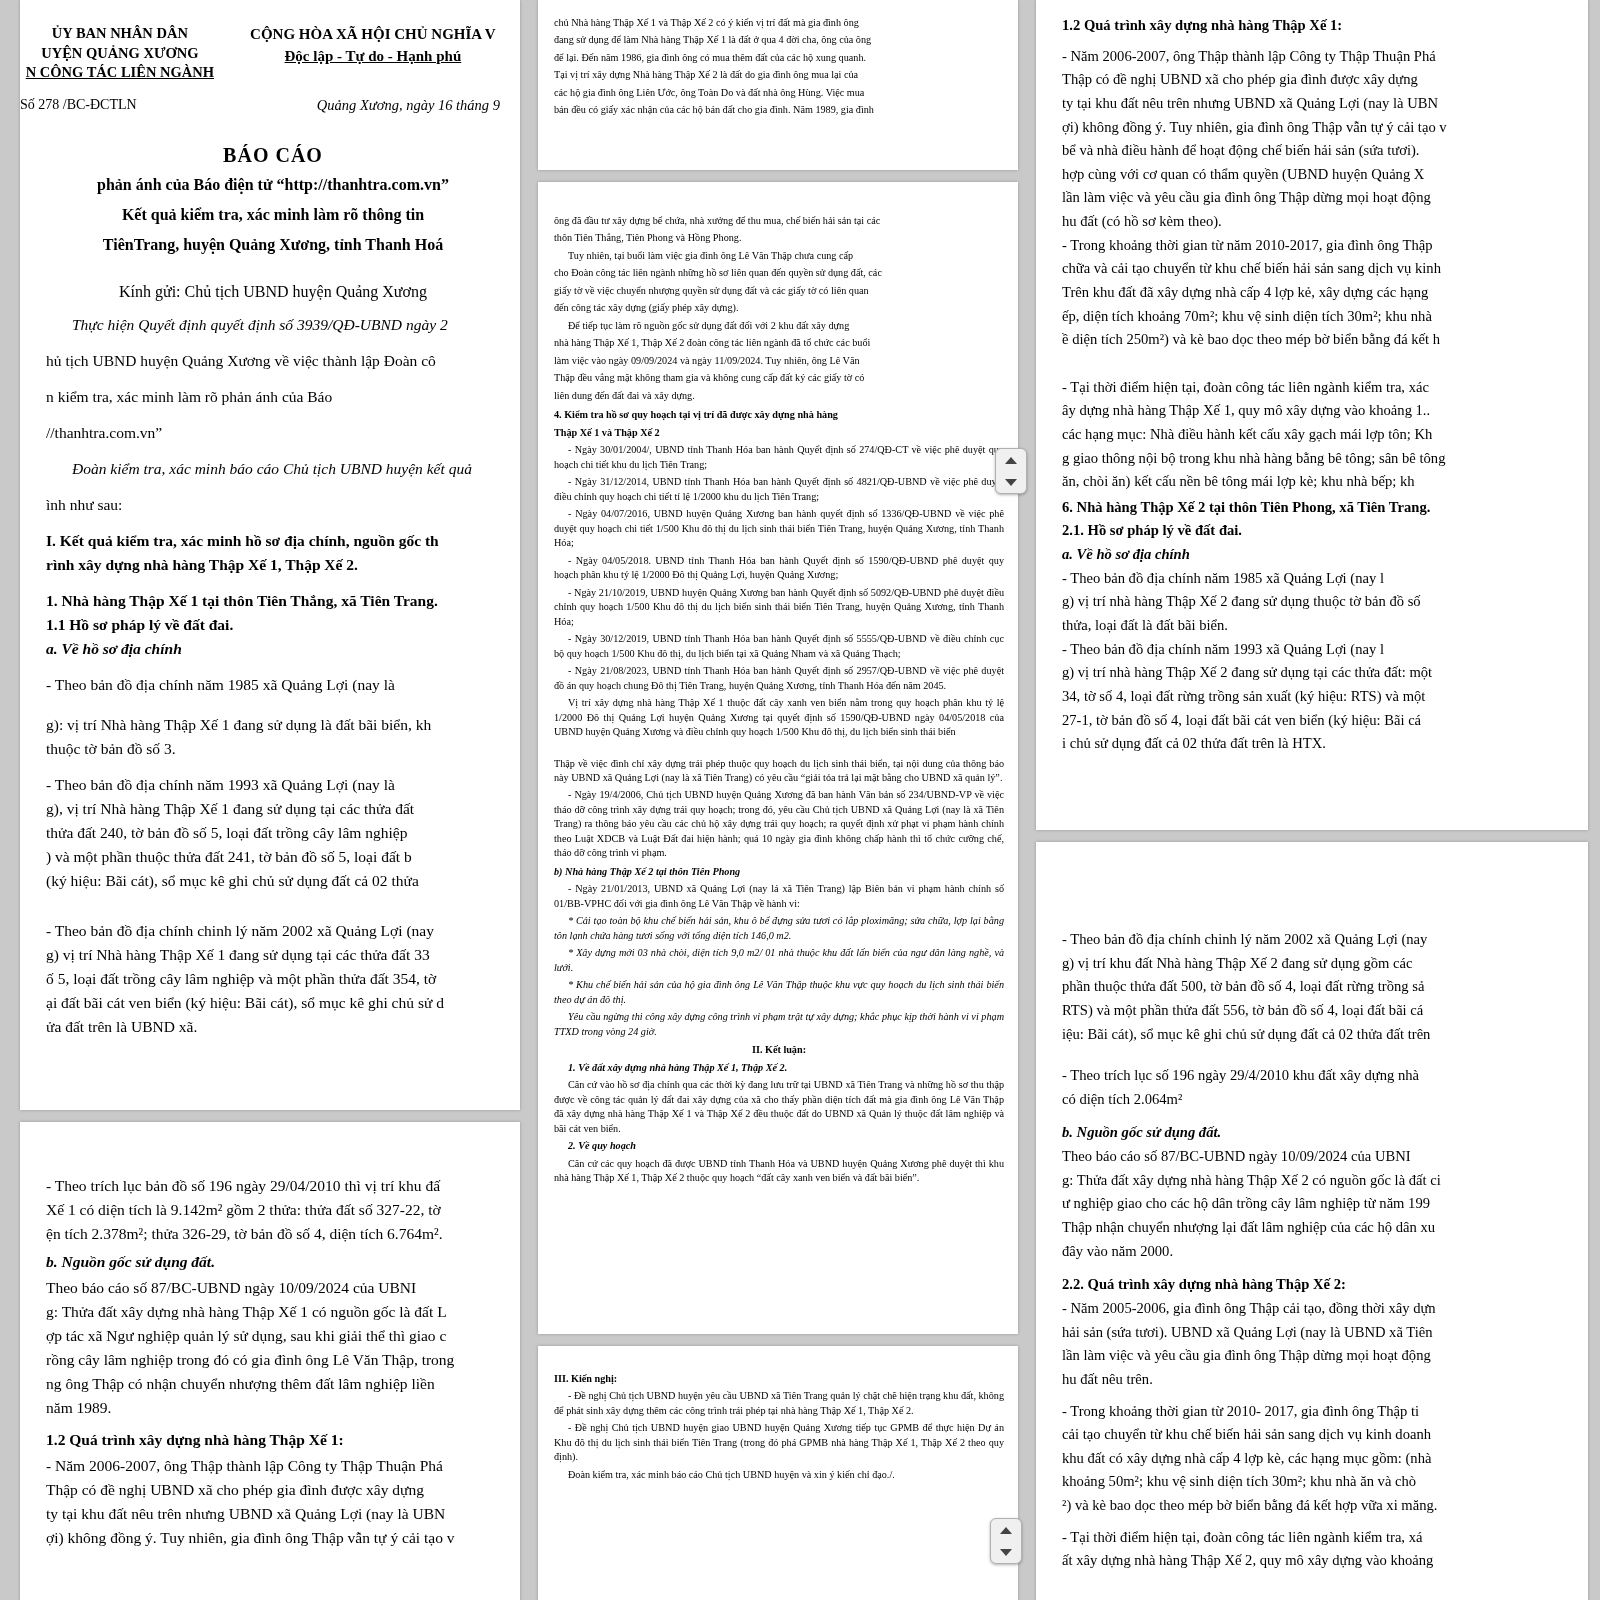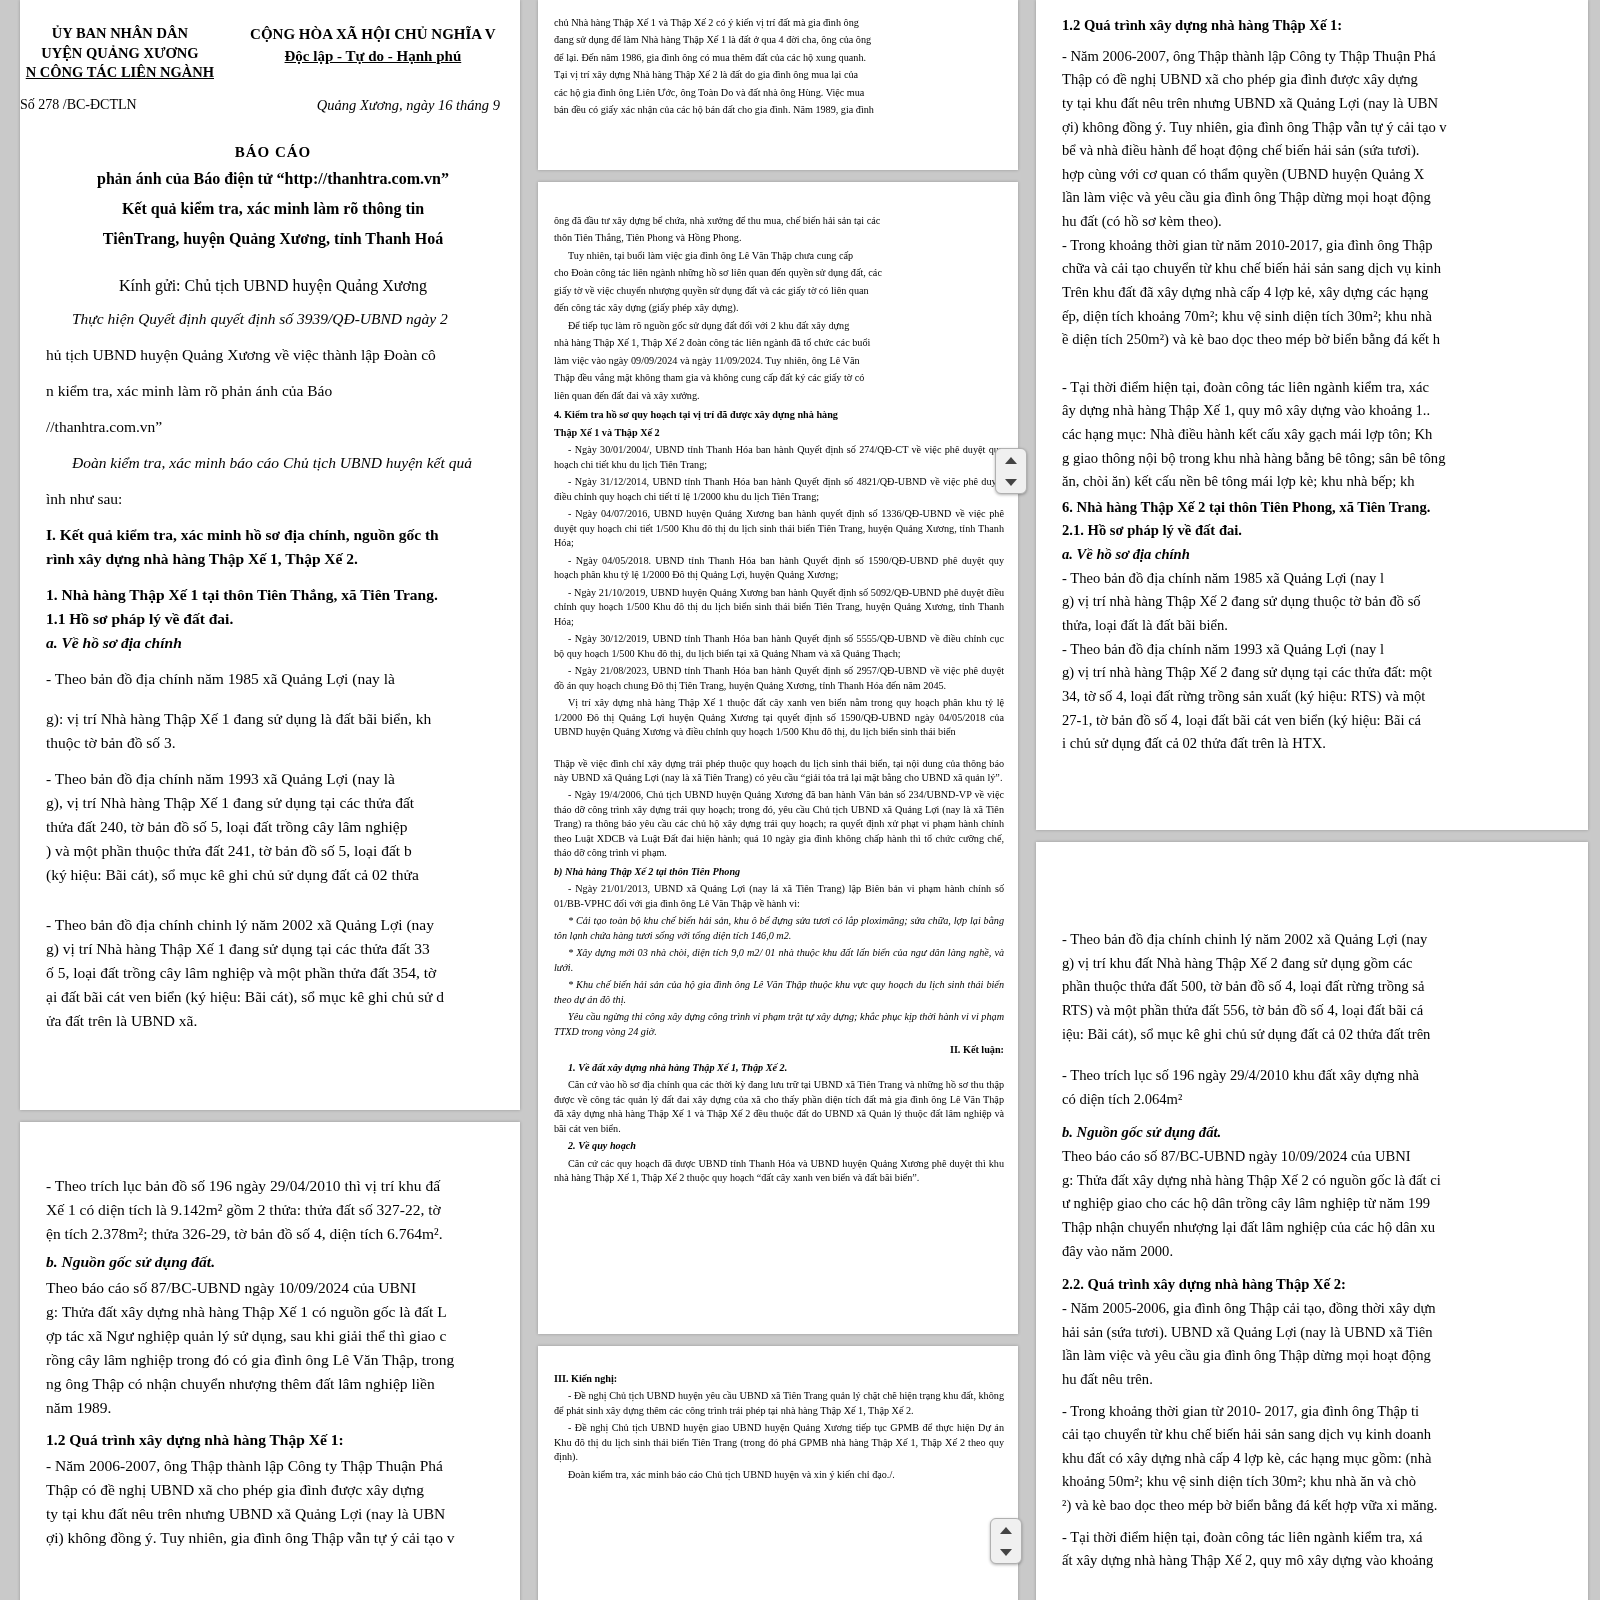--- a/index.html
+++ b/index.html
@@ -49,40 +49,40 @@
   .sohieu {
     margin-top: 14px;
     font-size: 14px;
     display: flex;
     justify-content: space-between;
   }
   .sohieu .num { white-space: nowrap; margin-left: -26px;}
   .sohieu .date { font-style: italic; font-size: 14.5px; }
 
   .title-block { text-align: center; margin-top: 30px; }
-  .title-main { font-size: 15px; font-weight: bold; letter-spacing: 1px; }
+  .title-main { font-size: 20px; font-weight: bold; letter-spacing: 1px; }
   .title-sub { font-size: 16px; font-weight: bold; line-height: 1.5; margin-top: 6px;}
   .kinh-gui { margin-top: 26px; font-size: 16px; text-align: center; }
 
   .body-p {
     font-size: 15.5px;
     line-height: 1.55;
     margin-top: 12px;
     text-align: justify;
   }
   .body-p.indent { text-indent: 26px; font-style: italic; }
   .b { font-weight: bold; }
   .i { font-style: italic; }
   .bi { font-weight: bold; font-style: italic; }
 
   
   .tiny { font-size: 10.2px; line-height: 1.42; text-align: justify; }
   .tiny p { margin: 0 0 3px 0; }
   .tiny p.ind { text-indent: 14px; }
-  .tiny .ctr { text-align: right; }
+  .tiny .ctr { text-align: center; }
 
   
   .med { font-size: 14.6px; line-height: 1.62; text-align: justify; }
   .med p { margin: 0 0 7px 0; }
 
   .spacer-line { height: 14px; }
 
   
   .scroll-btn {
     position: absolute;
@@ -203,21 +203,21 @@
     <p>ông đã đầu tư xây dựng bể chứa, nhà xưởng để thu mua, chế biến hải sản tại các</p>
     <p>thôn Tiên Thắng, Tiên Phong và Hồng Phong.</p>
     <p class="ind">Tuy nhiên, tại buổi làm việc gia đình ông Lê Văn Thập chưa cung cấp</p>
     <p>cho Đoàn công tác liên ngành những hồ sơ liên quan đến quyền sử dụng đất, các</p>
     <p>giấy tờ về việc chuyển nhượng quyền sử dụng đất và các giấy tờ có liên quan</p>
     <p>đến công tác xây dựng (giấy phép xây dựng).</p>
     <p class="ind">Để tiếp tục làm rõ nguồn gốc sử dụng đất đối với 2 khu đất xây dựng</p>
     <p>nhà hàng Thập Xế 1, Thập Xế 2 đoàn công tác liên ngành đã tổ chức các buổi</p>
     <p>làm việc vào ngày 09/09/2024 và ngày 11/09/2024. Tuy nhiên, ông Lê Văn</p>
     <p>Thập đều vắng mặt không tham gia và không cung cấp đất ký các giấy tờ có</p>
-    <p>liên quan đến đất đai và xây xưởng.</p>
+    <p>liên dung đến đất đai và xây dựng.</p>
 
     <p class="b" style="margin-top:5px">4. Kiểm tra hồ sơ quy hoạch tại vị trí đã được xây dựng nhà hàng</p>
     <p class="b">Thập Xế 1 và Thập Xế 2</p>
 
     <p class="ind">- Ngày 30/01/2004/, UBND tỉnh Thanh Hóa ban hành Quyết định số 274/QĐ-CT về việc phê duyệt quy hoạch chi tiết khu du lịch Tiên Trang;</p>
     <p class="ind">- Ngày 31/12/2014, UBND tỉnh Thanh Hóa ban hành Quyết định số 4821/QĐ-UBND về việc phê duyệt điều chỉnh quy hoạch chi tiết tỉ lệ 1/2000 khu du lịch Tiên Trang;</p>
     <p class="ind">- Ngày 04/07/2016, UBND huyện Quảng Xương ban hành quyết định số 1336/QĐ-UBND về việc phê duyệt quy hoạch chi tiết 1/500 Khu đô thị du lịch sinh thái biển Tiên Trang, huyện Quảng Xương, tỉnh Thanh Hóa;</p>
     <p class="ind">- Ngày 04/05/2018. UBND tỉnh Thanh Hóa ban hành Quyết định số 1590/QĐ-UBND phê duyệt quy hoạch phân khu tỷ lệ 1/2000 Đô thị Quảng Lợi, huyện Quảng Xương;</p>
     <p class="ind">- Ngày 21/10/2019, UBND huyện Quảng Xương ban hành Quyết định số 5092/QĐ-UBND phê duyệt điều chỉnh quy hoạch 1/500 Khu đô thị du lịch biển sinh thái biển Tiên Trang, huyện Quảng Xương, tỉnh Thanh Hóa;</p>
     <p class="ind">- Ngày 30/12/2019, UBND tỉnh Thanh Hóa ban hành Quyết định số 5555/QĐ-UBND về điều chỉnh cục bộ quy hoạch 1/500 Khu đô thị, du lịch biển tại xã Quảng Nham và xã Quảng Thạch;</p>

